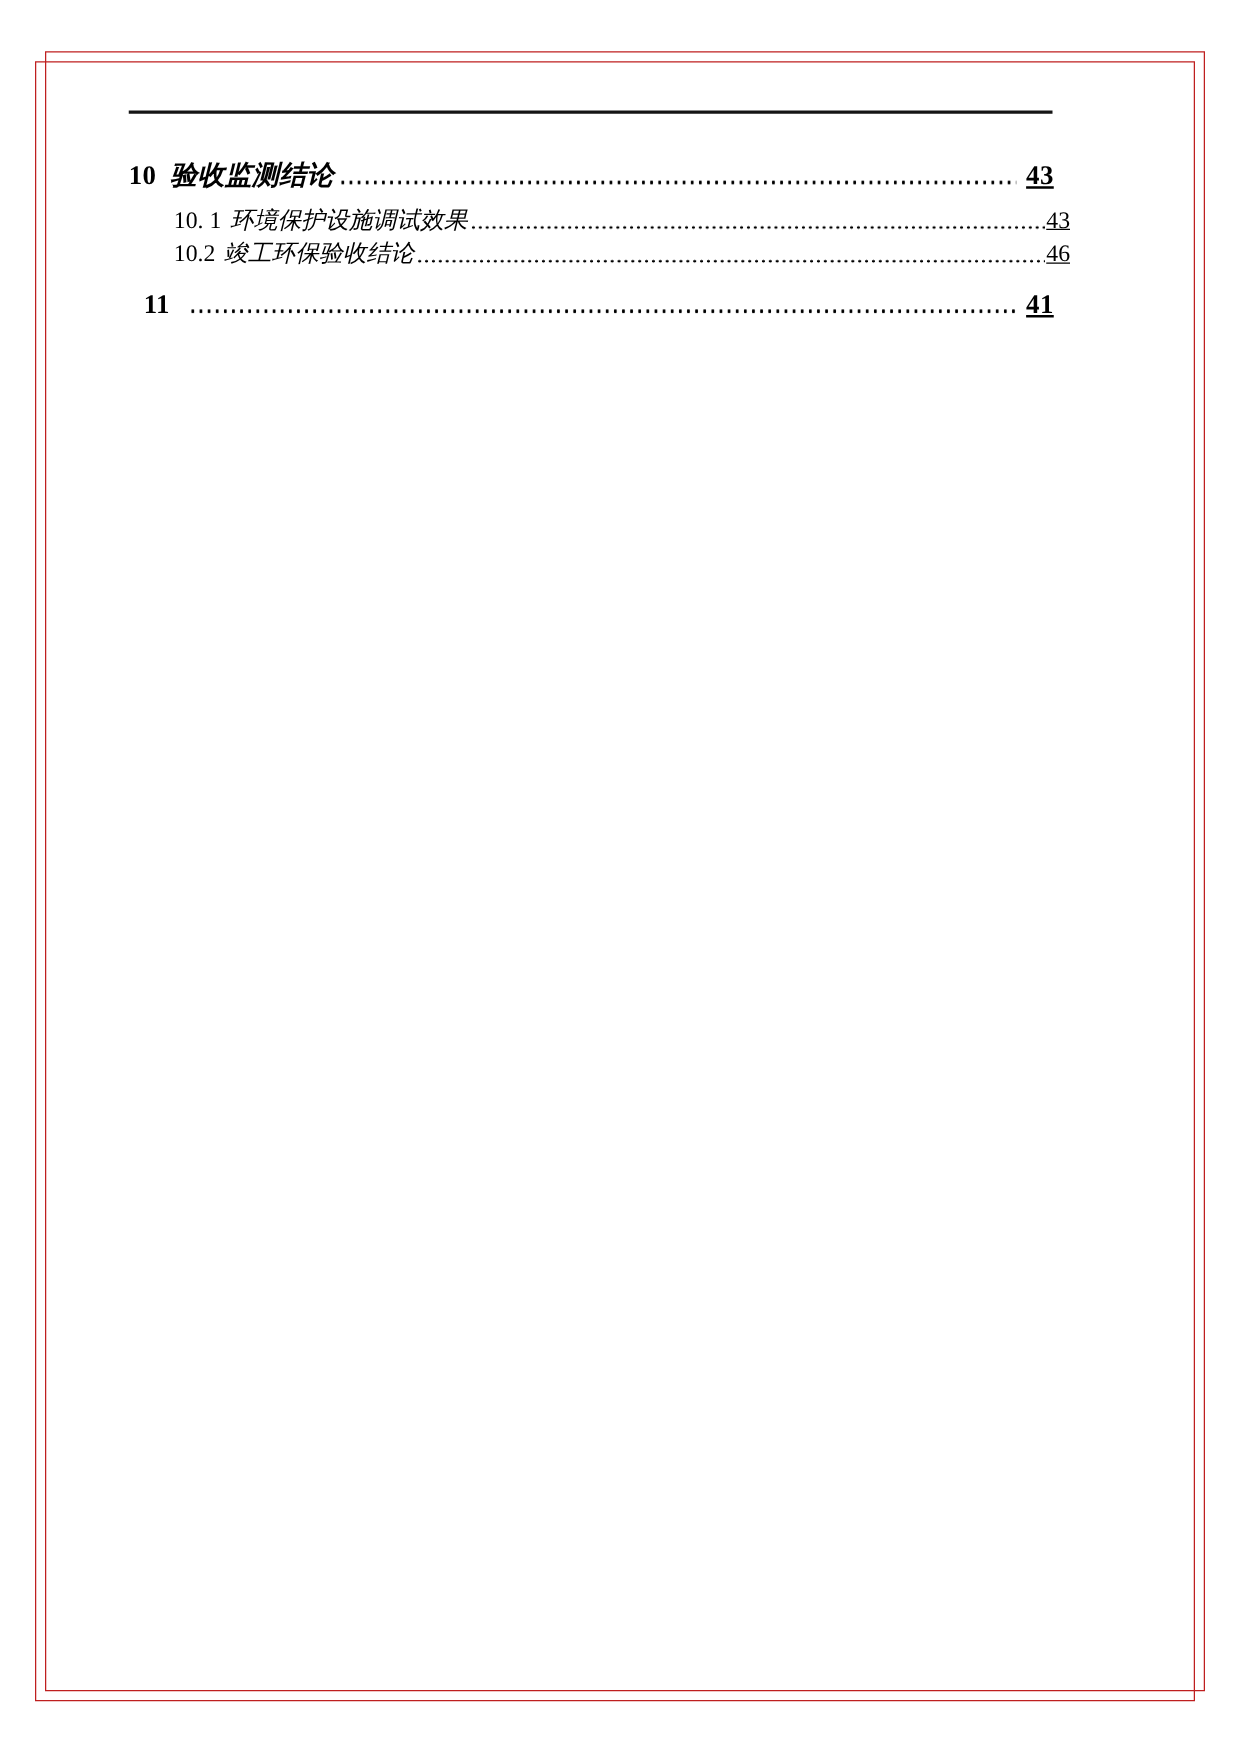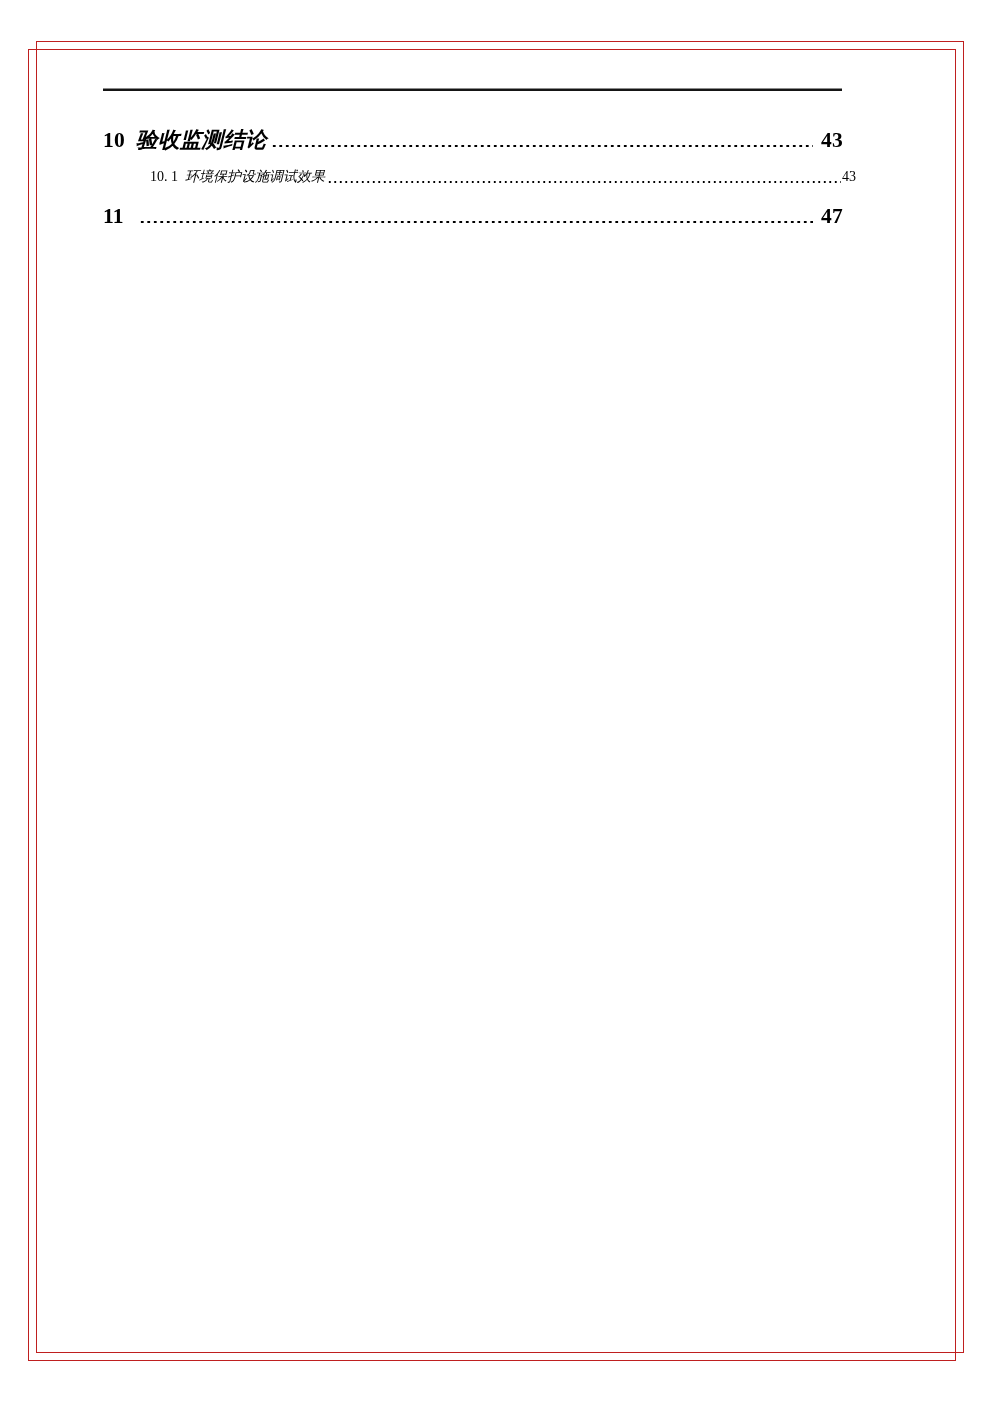--- a/index.html
+++ b/index.html
@@ -50,27 +50,27 @@
     align-items: baseline;
     white-space: nowrap;
   }
   .toc-row.l1 {
     font-weight: 700;
     font-size: 21.5px;
     line-height: 27px;
     letter-spacing: 0.3px;
   }
   .toc-row.l2 {
-    font-size: 14px;
+    font-size: 19px;
     line-height: 27px;
-    margin-left: 47px;
+    margin-left: 36px;
     margin-right: -13px;
   }
   .row-2 { margin-top: 9px; }
-  .row-4 { margin-top: 13px; line-height: 28px; }
+  .row-4 { margin-top: 13px; line-height: 28px; margin-left: 12px; }
 
   .toc-num { flex: 0 0 auto; }
   .l1 .toc-num { margin-right: 11px; }
   .l2 .toc-num { margin-right: 7px; }
   .toc-title { flex: 0 0 auto; font-style: italic; }
 
   .leader {
     flex: 1 1 auto;
     align-self: stretch;
     min-width: 12px;
@@ -81,21 +81,21 @@
     background-image: radial-gradient(circle, #000 1.3px, rgba(0,0,0,0) 1.5px);
     background-size: 6.5px 6px;
     background-position: left calc(100% - 5px);
   }
   .l2 .leader {
     margin: 0 1px 0 2px;
     background-image: radial-gradient(circle, #000 1px, rgba(0,0,0,0) 1.2px);
     background-size: 5.5px 6px;
     background-position: left calc(100% - 5px);
   }
-  .toc-page { flex: 0 0 auto; }
+  .toc-page { flex: 0 0 auto; text-decoration: underline; }
 
   
   .footer {
     position: absolute;
     left: 103px;
     top: 1295px;
     width: 740px;
     text-align: center;
     font-size: 16.5px;
     line-height: 22px;
@@ -120,23 +120,29 @@
       <span class="toc-page">43</span>
     </div>
 
     <div class="toc-row l2 row-2">
       <span class="toc-num">10. 1</span>
       <span class="toc-title">环境保护设施调试效果</span>
       <span class="leader"></span>
       <span class="toc-page">43</span>
     </div>
 
+    <div class="toc-row l2 row-3">
+      <span class="toc-num">10.2</span>
+      <span class="toc-title">竣工环保验收结论</span>
+      <span class="leader"></span>
+      <span class="toc-page">46</span>
+    </div>
 
     <div class="toc-row l1 row-4">
       <span class="toc-num">11</span>
       <span class="leader"></span>
-      <span class="toc-page">47</span>
+      <span class="toc-page">41</span>
     </div>
 
   </div>
 
 
 </div>
 
 </body></html>

